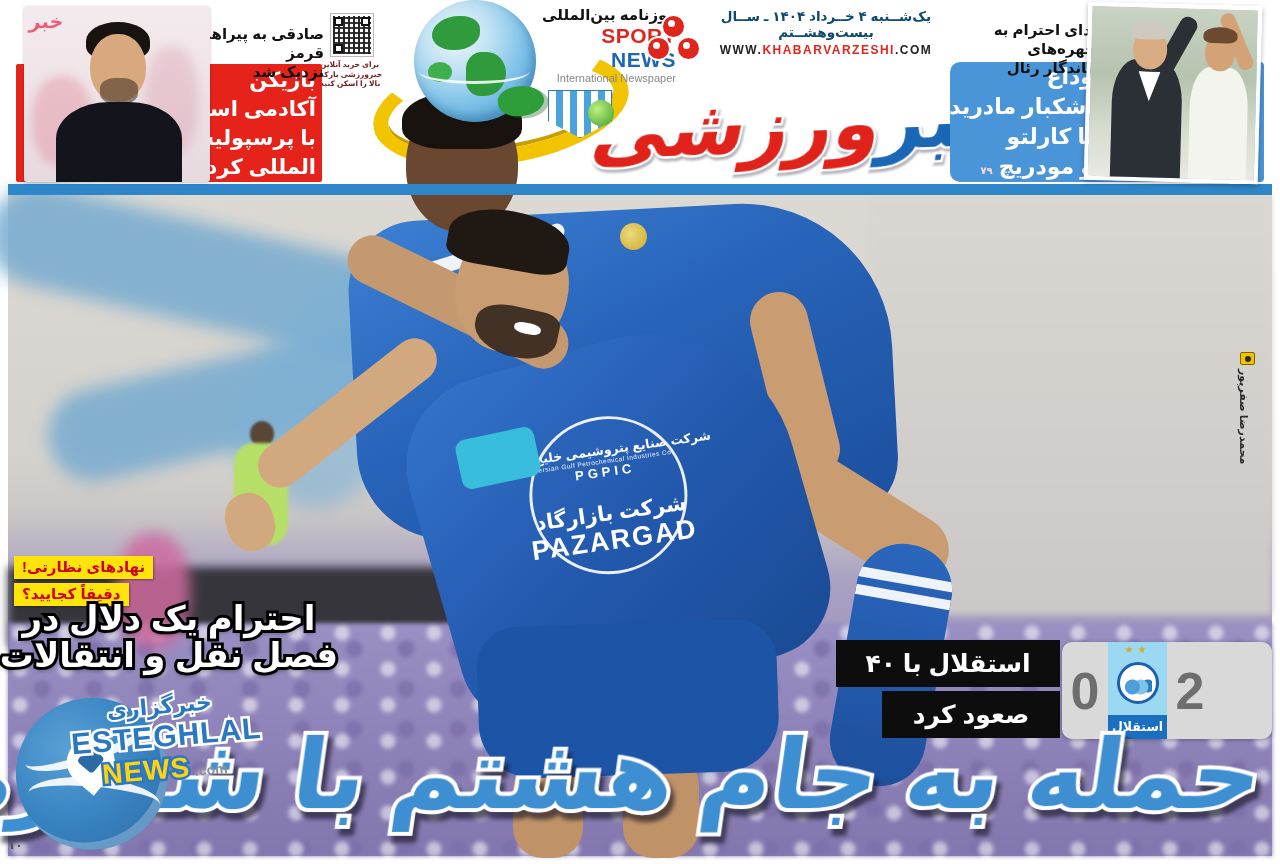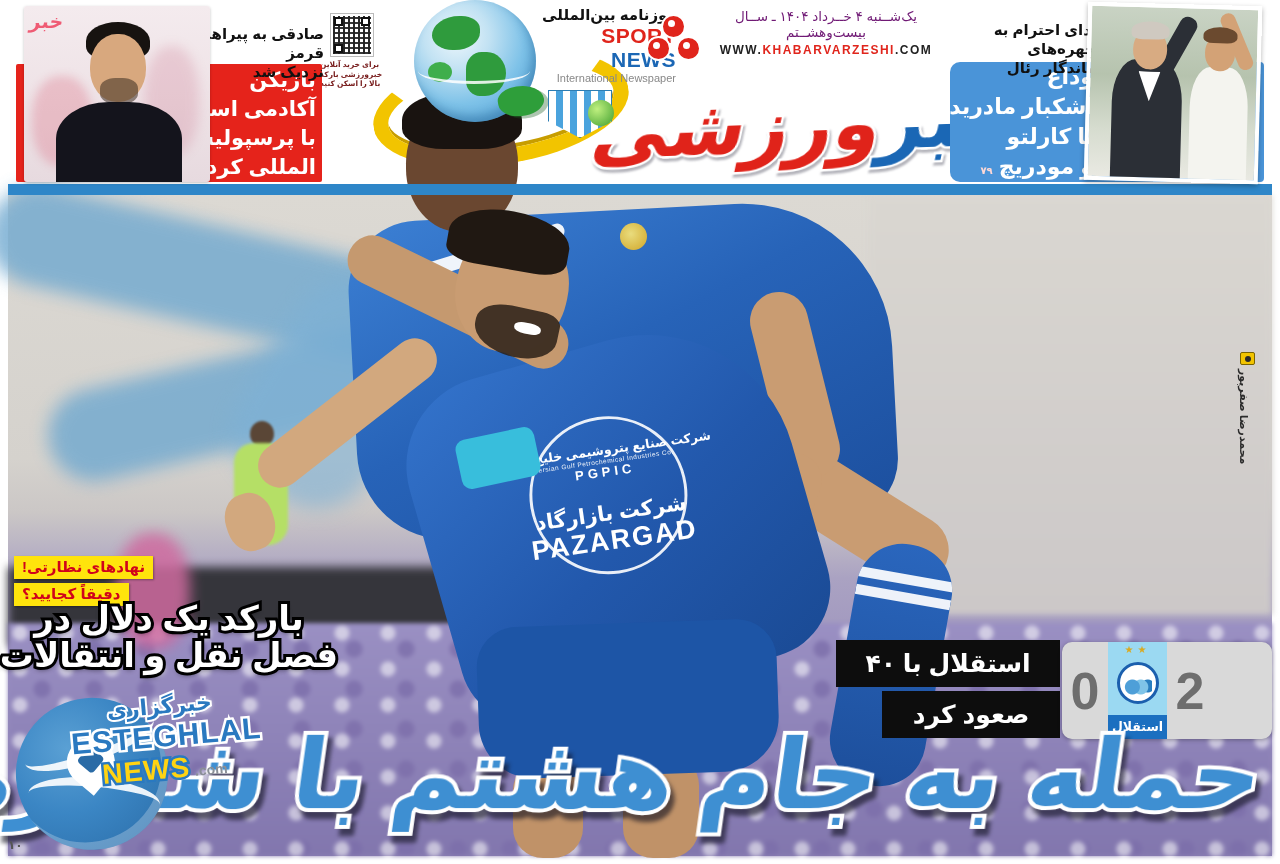--- a/index.html
+++ b/index.html
@@ -51,21 +51,21 @@
   .splat { left:498px; top:86px; width:46px; height:30px; background:#2e9e3a; border-radius:45% 60% 50% 55%; transform:rotate(-10deg); z-index:2; box-shadow:4px 3px 0 rgba(20,90,30,.35); }
   .shield { left:548px; top:90px; width:64px; height:48px; z-index:2; clip-path:polygon(0 0,100% 0,100% 65%,50% 100%,0 65%);
     background:repeating-linear-gradient(90deg,#fff 0 7px,#4aa3dd 7px 14px); border:1px solid #2c7db3; }
   .shield-ball { left:588px; top:100px; width:26px; height:26px; border-radius:50%; background:radial-gradient(circle at 35% 35%, #bff07f, #3f9e2f); z-index:3; }
 
   
   .dots { left:646px; top:14px; width:60px; height:52px; z-index:2; }
   .dot { position:absolute; width:25px; height:25px; background:#e0251c; border-radius:50%; border:2px solid #fff; }
   .dot b { position:absolute; left:5px; top:4px; width:7px; height:7px; background:#fff; border-radius:50%; }
   .dateline { left:706px; top:8px; width:240px; text-align:center; z-index:2; }
-  .dl1 { font-size:13.5px; font-weight:normal; color:#701a75; direction:rtl; }
+  .dl1 { font-size:13.5px; font-weight:bold; color:#0c4a6e; direction:rtl; }
   .dl2 { font-size:13.5px; font-weight:bold; color:#1a1a1a; direction:rtl; margin-top:3px; }
   .dl2 .price { color:#e0251c; }
   .dl3 { font-size:12px; font-weight:bold; letter-spacing:1.5px; color:#222; margin-top:3px; }
   .dl3 .domain { color:#e0251c; }
   .masthead { left:636px; top:58px; width:340px; height:132px; z-index:2; display:flex; align-items:center; justify-content:center; }
   .masthead-text { direction:rtl; font-size:76px; font-weight:900; transform:skewX(-14deg) rotate(-2deg); letter-spacing:-4px; white-space:nowrap;
     -webkit-text-stroke:5px #fff; paint-order:stroke fill; filter:drop-shadow(2px 3px 1px rgba(40,40,60,.35)); }
   .mh-khabar { color:#1a67b5; } .mh-varzeshi { color:#e0231a; }
 
   
@@ -328,21 +328,21 @@
     <div class="ph smile"></div>
     <div class="ph teal-flag"></div>
     <div class="ph shorts"></div>
     <div class="ph leg1"></div>
     <div class="ph leg2"></div>
   </div>
 
   <div class="tag tag1">نهادهای نظارتی!</div>
   <div class="tag tag2">دقیقاً کجایید؟</div>
   <div class="abs big-left-headline">
-    <div class="blh-line">بارکد یک دلال در</div>
+    <div class="blh-line">احترام یک دلال در</div>
     <div class="blh-line">فصل نقل و انتقالات!</div>
   </div>
 
   <div class="match-note mn1">استقلال با ۴۰ هزار نفر</div>
   <div class="match-note mn2">صعود کرد</div>
 
   <div class="abs scoreboard">
     <div class="score-cell">0</div>
     <div class="team-cell">
       <div class="crest-area home-crest-area">

